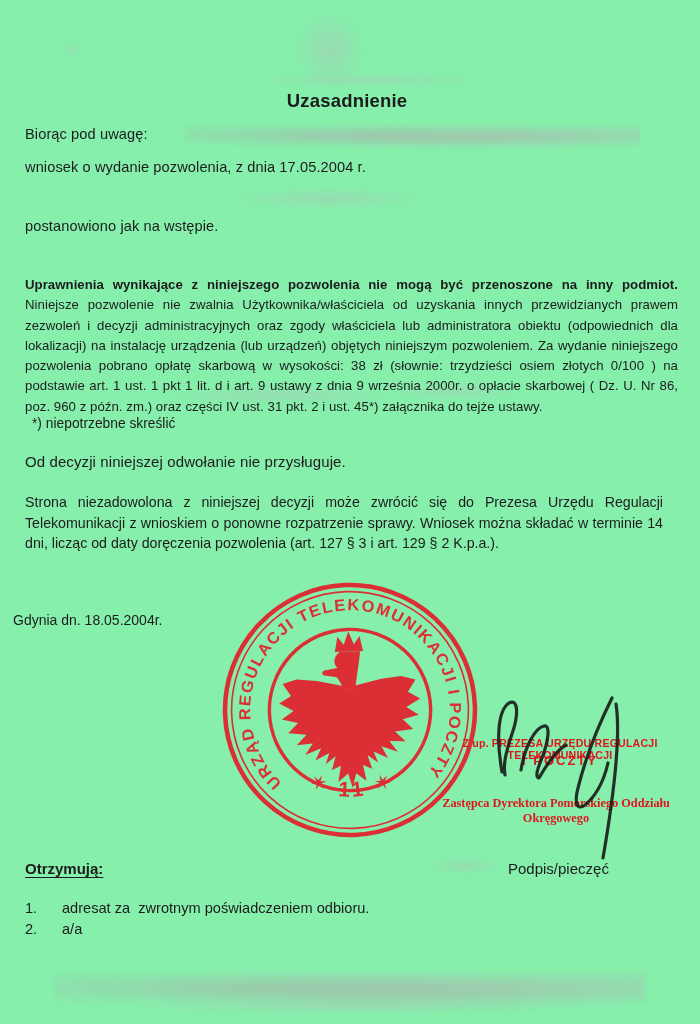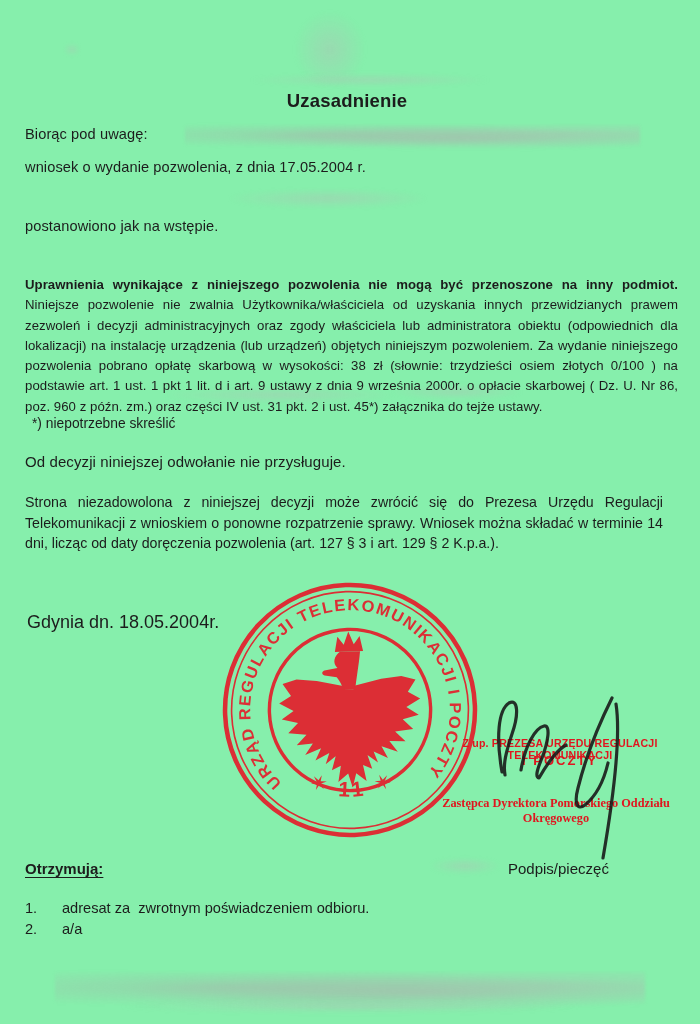--- a/index.html
+++ b/index.html
@@ -25,21 +25,21 @@
     font-size:13.2px;line-height:20.3px;letter-spacing:.05px;
     text-align:justify;
   }
   .terms b{font-weight:bold;}
   .footnote{left:25px;top:416px;font-size:13.8px;margin-left:7px;}
   .reconsider{
     left:25px;top:492px;width:638px;
     font-size:14.2px;line-height:20.6px;
     text-align:justify;
   }
-  .place-date{left:27px;top:612px;font-size:18px;}
+  .place-date{left:13px;top:612px;font-size:14px;}
   .stamp-wrap{left:221px;top:581px;width:258px;height:258px;transform:rotate(-2deg);opacity:.93;}
   .stamp-ring-text{font-family:"Liberation Sans","DejaVu Sans",sans-serif;font-weight:bold;}
   .sig-ink{left:440px;top:680px;width:235px;height:185px;pointer-events:none;}
   .red-block{text-align:center;font-weight:bold;}
   .auth1{left:424px;top:737px;width:272px;font-size:10.6px;letter-spacing:.2px;}
   .auth2{left:424px;top:753px;width:272px;font-size:13px;letter-spacing:2px;}
   .deputy{
     left:420px;top:796px;width:272px;
     font-family:"Liberation Serif","DejaVu Serif",serif;
     font-size:12.3px;font-weight:bold;text-align:center;

